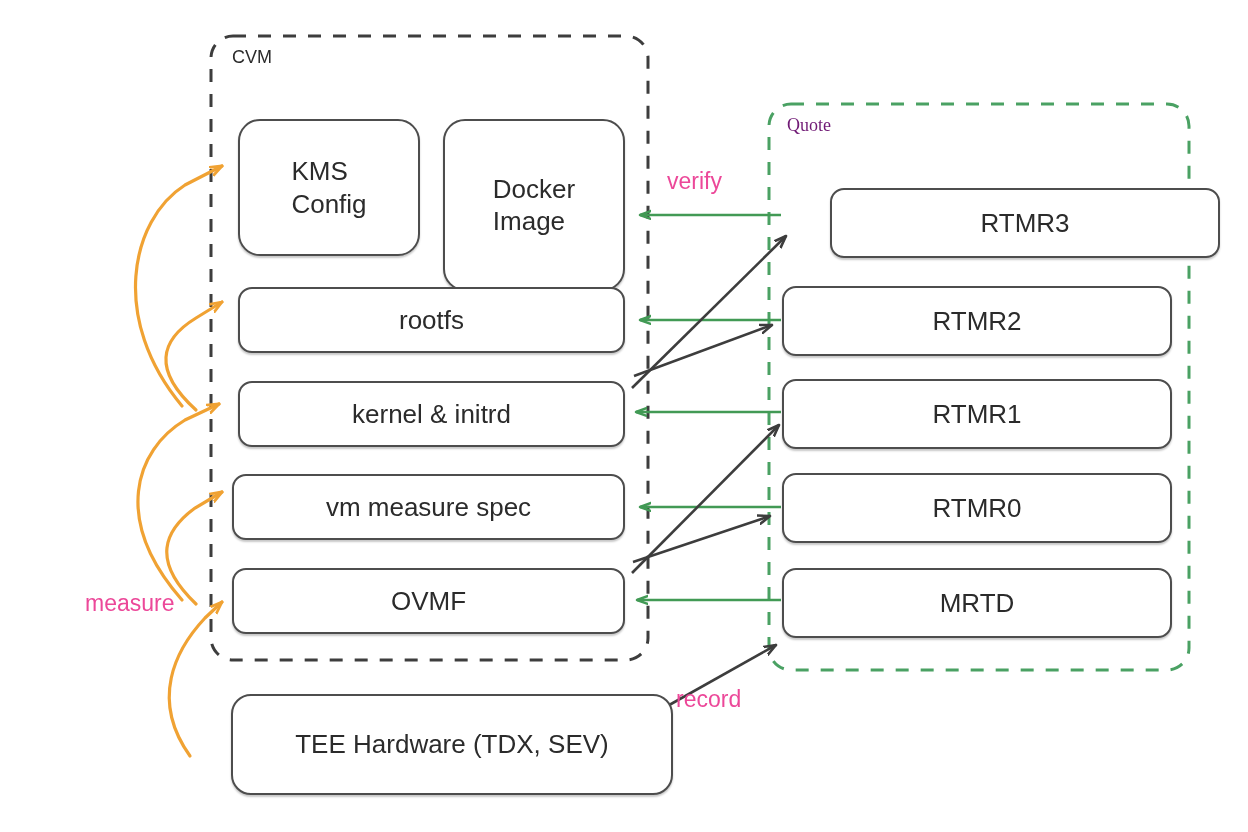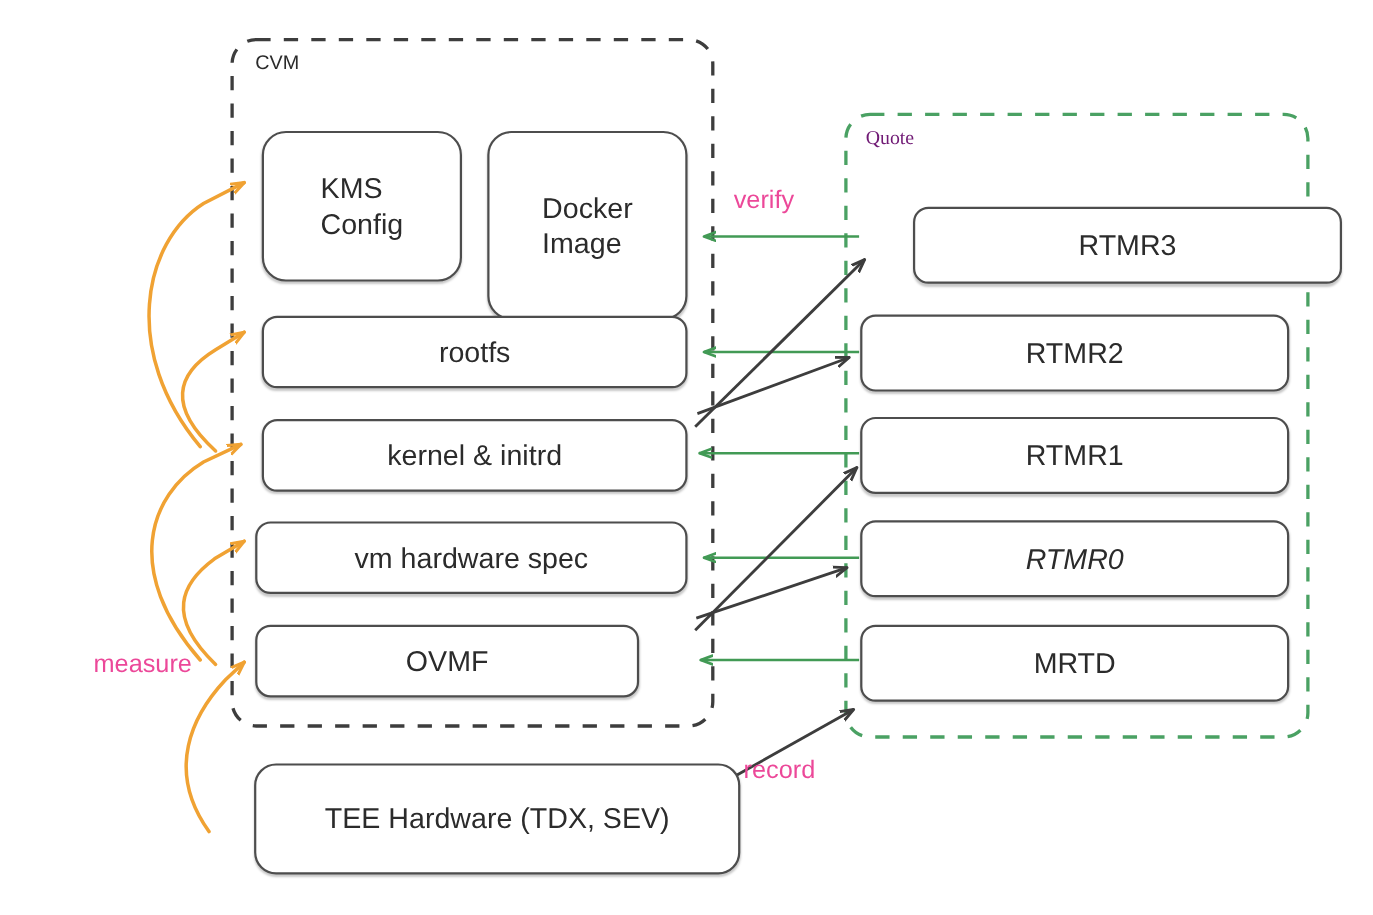--- a/index.html
+++ b/index.html
@@ -131,40 +131,40 @@
 
   <div class="node-box" style="left:238px; top:381px; width:387px; height:66px;">
     <span class="node-label">kernel &amp; initrd</span>
   </div>
 
   <div class="node-box" style="left:238px; top:287px; width:387px; height:66px;">
     <span class="node-label">rootfs</span>
   </div>
 
   <div class="node-box" style="left:232px; top:474px; width:393px; height:66px;">
-    <span class="node-label">vm hardware spec</span>
+    <span class="node-label">vm measure spec</span>
   </div>
 
-  <div class="node-box" style="left:232px; top:568px; width:349px; height:66px;">
+  <div class="node-box" style="left:232px; top:568px; width:393px; height:66px;">
     <span class="node-label">OVMF</span>
   </div>
 
   <div class="node-box" style="left:782px; top:188px; width:390px; height:70px;margin-left:48px;">
     <span class="node-label">RTMR3</span>
   </div>
 
   <div class="node-box" style="left:782px; top:286px; width:390px; height:70px;">
     <span class="node-label">RTMR2</span>
   </div>
 
   <div class="node-box" style="left:782px; top:379px; width:390px; height:70px;">
     <span class="node-label">RTMR1</span>
   </div>
 
-  <div class="node-box" style="left:782px; top:473px; width:390px; height:70px;font-style:italic;">
+  <div class="node-box" style="left:782px; top:473px; width:390px; height:70px;">
     <span class="node-label">RTMR0</span>
   </div>
 
   <div class="node-box" style="left:782px; top:568px; width:390px; height:70px;">
     <span class="node-label">MRTD</span>
   </div>
 
   <div class="node-box" style="left:210px; top:694px; width:442px; height:101px; border-radius:20px;margin-left:21px;">
     <span class="node-label">TEE Hardware (TDX, SEV)</span>
   </div>

